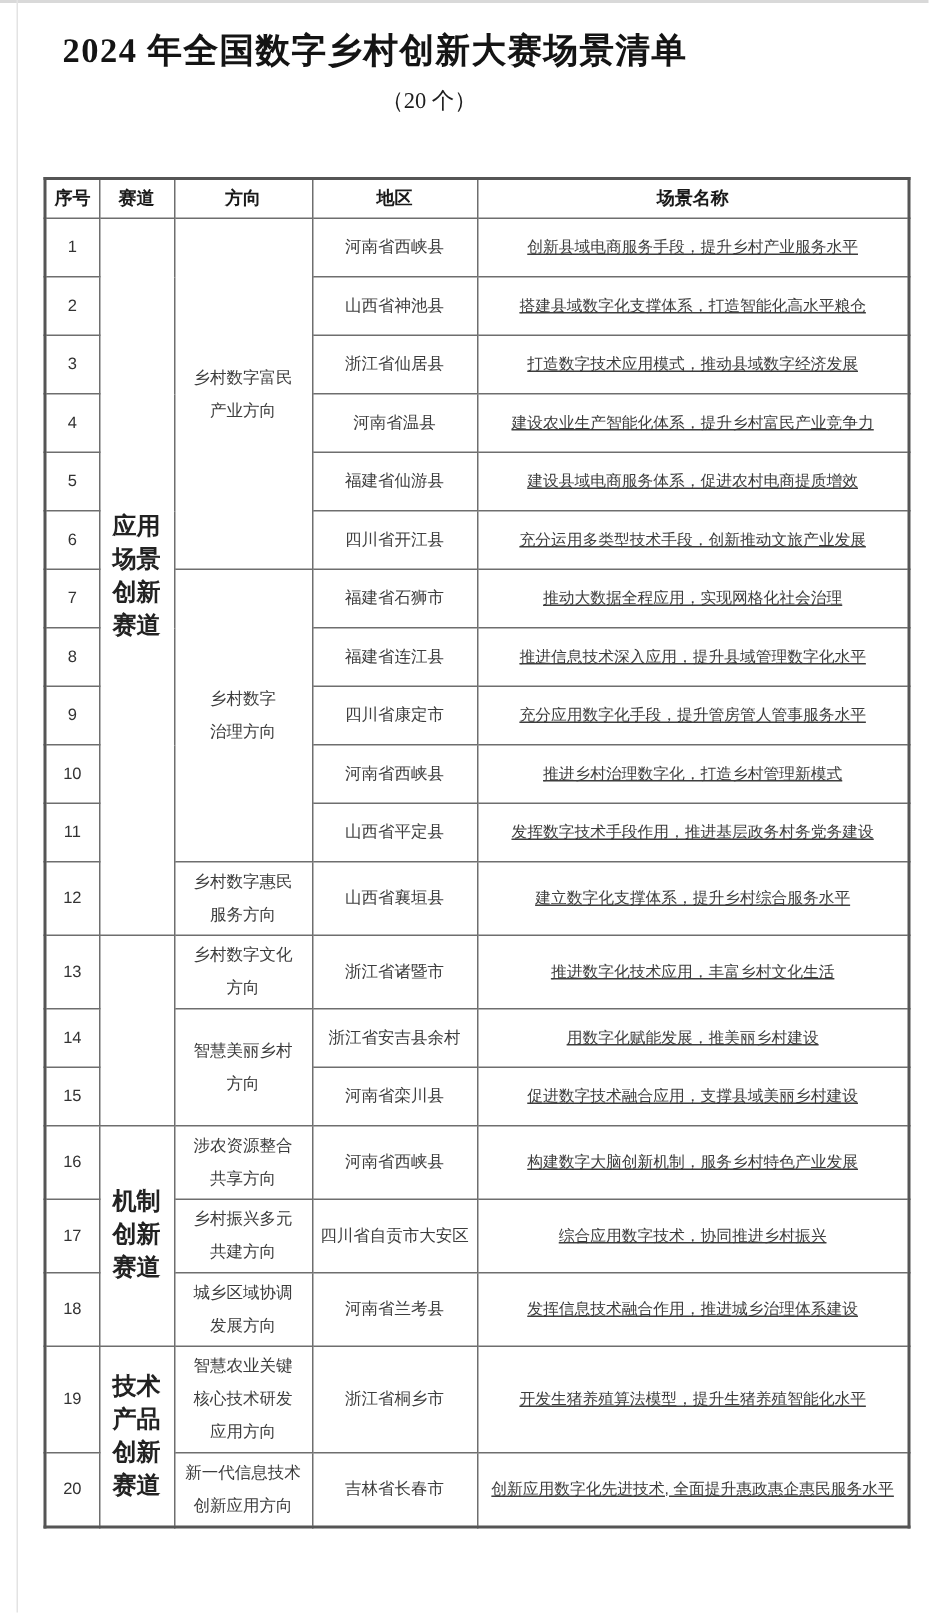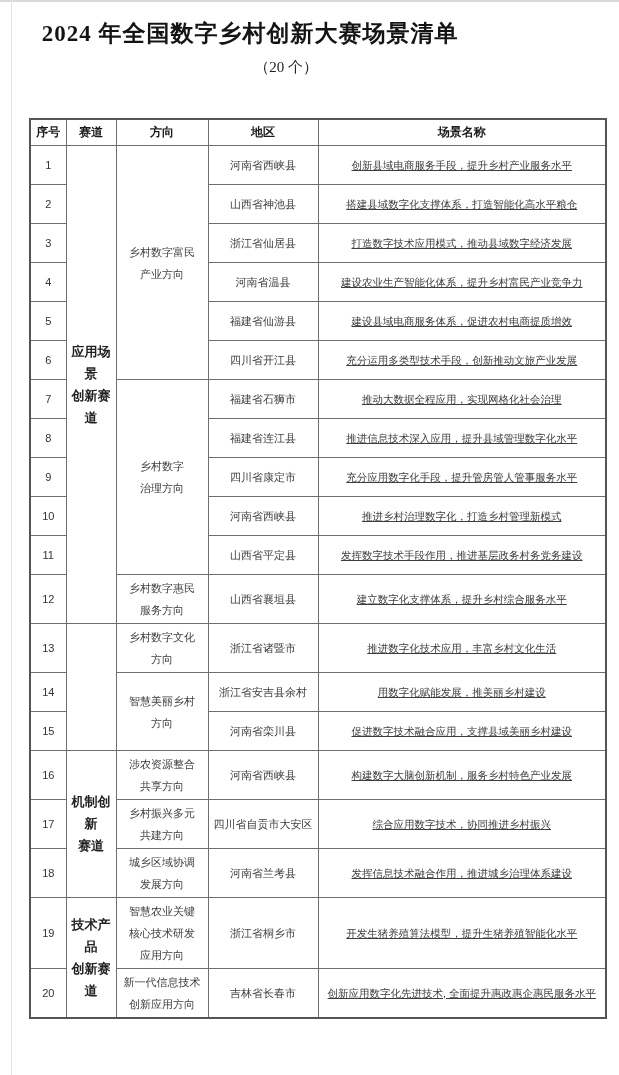--- a/index.html
+++ b/index.html
@@ -70,21 +70,21 @@
     font-size: 12px;
     font-weight: bold;
     color: #1a1a1a;
     padding: 2px 2px;
   }
   .scene-table tbody tr { height: 39px; }
   .scene-table td.row-number-cell { color: #333333; }
   .scene-table td.track-cell {
     font-weight: bold;
     color: #222222;
-    font-size: 13px;
+    font-size: 16px;
     line-height: 22px;
   }
   .scene-table td.direction-cell { line-height: 22px; margin-left: 25px; }
   .scene-table td.scene-cell { font-size: 10.5px; text-decoration: underline; }
 </style>
 </head>
 <body>
 
 <div class="page-edge-top"></div>
 <div class="page-edge-left"></div>

